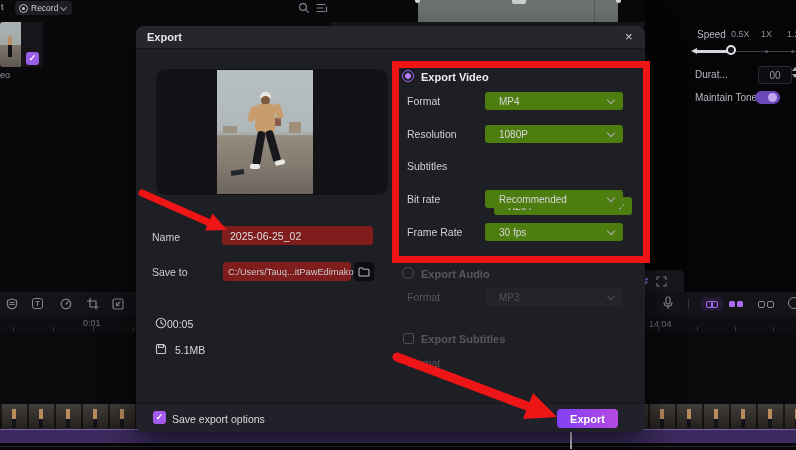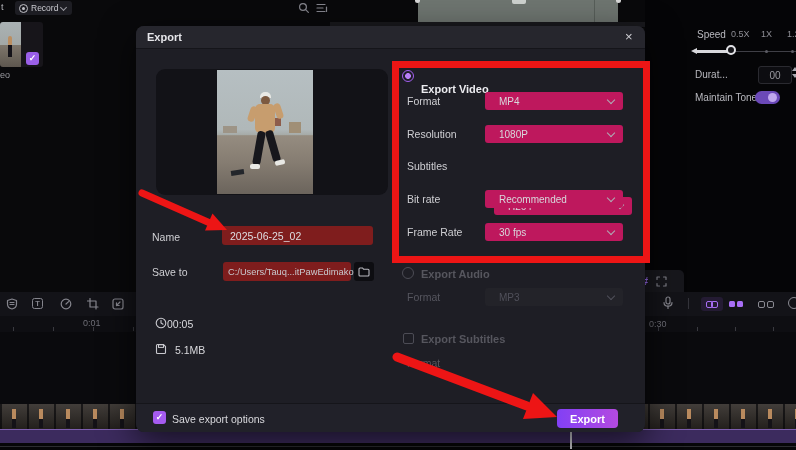--- a/index.html
+++ b/index.html
@@ -3,21 +3,21 @@
 <meta charset="utf-8">
 <style>
   html,body{margin:0;padding:0;background:#000;}
   #root{position:relative;width:796px;height:450px;background:#09090b;overflow:hidden;
         font-family:"Liberation Sans",sans-serif;color:#d6d6da;}
   .abs{position:absolute;}
   .txt{font-size:10.5px;color:#cfcfd3;white-space:nowrap;}
   .small{font-size:9px;color:#8f8f96;white-space:nowrap;}
   .dim{color:#55555e;}
   
-  .dd{position:absolute;width:138px;height:18px;background:#be185d;border-radius:3px;
+  .dd{position:absolute;width:138px;height:18px;background:#4d7c0f;border-radius:3px;
       display:flex;align-items:center;justify-content:space-between;
       padding:0 9px 0 14px;box-sizing:border-box;font-size:10px;color:#d8d8dc;}
   .dd .chev{width:5px;height:5px;border-right:1.4px solid #aeaeb6;border-bottom:1.4px solid #aeaeb6;
             transform:rotate(45deg);margin-top:-2px;flex:0 0 auto;}
   .dd.off{background:#232329;color:#50505a;}
   .dd.off .chev{border-color:#50505a;}
   
   .radio{width:12px;height:12px;border-radius:50%;box-sizing:border-box;}
   .radio.on{border:1.6px solid #a35ef2;background:radial-gradient(circle,#b87ff6 0 2.6px,rgba(0,0,0,0) 3.2px);}
   .radio.off{border:1.6px solid #4c4c55;}
@@ -165,21 +165,21 @@
     </div>
     <div class="abs" style="left:756px;top:5px;width:20px;height:14px;display:flex;align-items:center;justify-content:center;gap:1px;">
       <span style="width:7px;height:7px;border:1.4px solid #8a8a92;border-radius:2px;display:inline-block;box-sizing:border-box;"></span>
       <span style="width:7px;height:7px;border:1.4px solid #8a8a92;border-radius:2px;display:inline-block;box-sizing:border-box;margin-left:1px;"></span>
     </div>
     <div class="abs" style="left:788px;top:5px;width:12px;height:12px;border:1.3px solid #8a8a92;border-radius:50%;box-sizing:border-box;"></div>
   </div>
 
   <div class="abs" style="left:0;top:316px;width:796px;height:16px;background:#0e0e12;">
     <span class="abs small" style="left:83px;top:2px;color:#6e6e76;">0:01</span>
-    <span class="abs small" style="left:649px;top:3px;color:#6e6e76;">0:30</span>
+    <span class="abs small" style="left:649px;top:3px;color:#6e6e76;">14:04</span>
     <div class="abs" style="left:13px;top:11px;width:1px;height:4px;background:#3a3a40;"></div>
     <div class="abs" style="left:53px;top:11px;width:1px;height:4px;background:#3a3a40;"></div>
     <div class="abs" style="left:93px;top:11px;width:1px;height:4px;background:#3a3a40;"></div>
     <div class="abs" style="left:133px;top:11px;width:1px;height:4px;background:#3a3a40;"></div>
     <div class="abs" style="left:658px;top:11px;width:1px;height:4px;background:#3a3a40;"></div>
     <div class="abs" style="left:697px;top:11px;width:1px;height:4px;background:#3a3a40;"></div>
     <div class="abs" style="left:735px;top:11px;width:1px;height:4px;background:#3a3a40;"></div>
     <div class="abs" style="left:773px;top:11px;width:1px;height:4px;background:#3a3a40;"></div>
   </div>
 
@@ -241,21 +241,21 @@
     <span class="abs txt" style="left:31px;top:292px;color:#d9d9dd;">00:05</span>
     <div class="abs" style="left:19px;top:317px;">
       <svg width="12" height="12" viewBox="0 0 12 12">
           <path d="M1.5 2.5 C1.5 1.9 1.9 1.5 2.5 1.5 H8.5 L10.5 3.5 V9.5 C10.5 10.1 10.1 10.5 9.5 10.5 H2.5 C1.9 10.5 1.5 10.1 1.5 9.5 Z" style="fill:none;stroke:#c9c9cf;stroke-width:1.1;"></path>
           <rect x="3.5" y="1.8" width="5" height="2.6" style="fill:none;stroke:#c9c9cf;stroke-width:1;"></rect>
         </svg>
     </div>
     <span class="abs txt" style="left:39px;top:318px;color:#d9d9dd;">5.1MB</span>
 
     <div class="abs radio on" style="left:266px;top:44px;"></div>
-    <span class="abs" style="left:285px;top:45px;font-size:11px;font-weight:bold;color:#ececf0;margin-top:12px;">Export Video</span>
+    <span class="abs" style="left:285px;top:45px;font-size:11px;font-weight:bold;color:#ececf0;">Export Video</span>
 
     <span class="abs txt" style="left:271px;top:69px;">Format</span>
     <div class="dd" style="left:349px;top:66px;">
         <span>MP4</span>
         <span class="chev"></span>
       </div>
 
     <span class="abs txt" style="left:271px;top:102px;">Resolution</span>
     <div class="dd" style="left:349px;top:99px;">
         <span>1080P</span>

